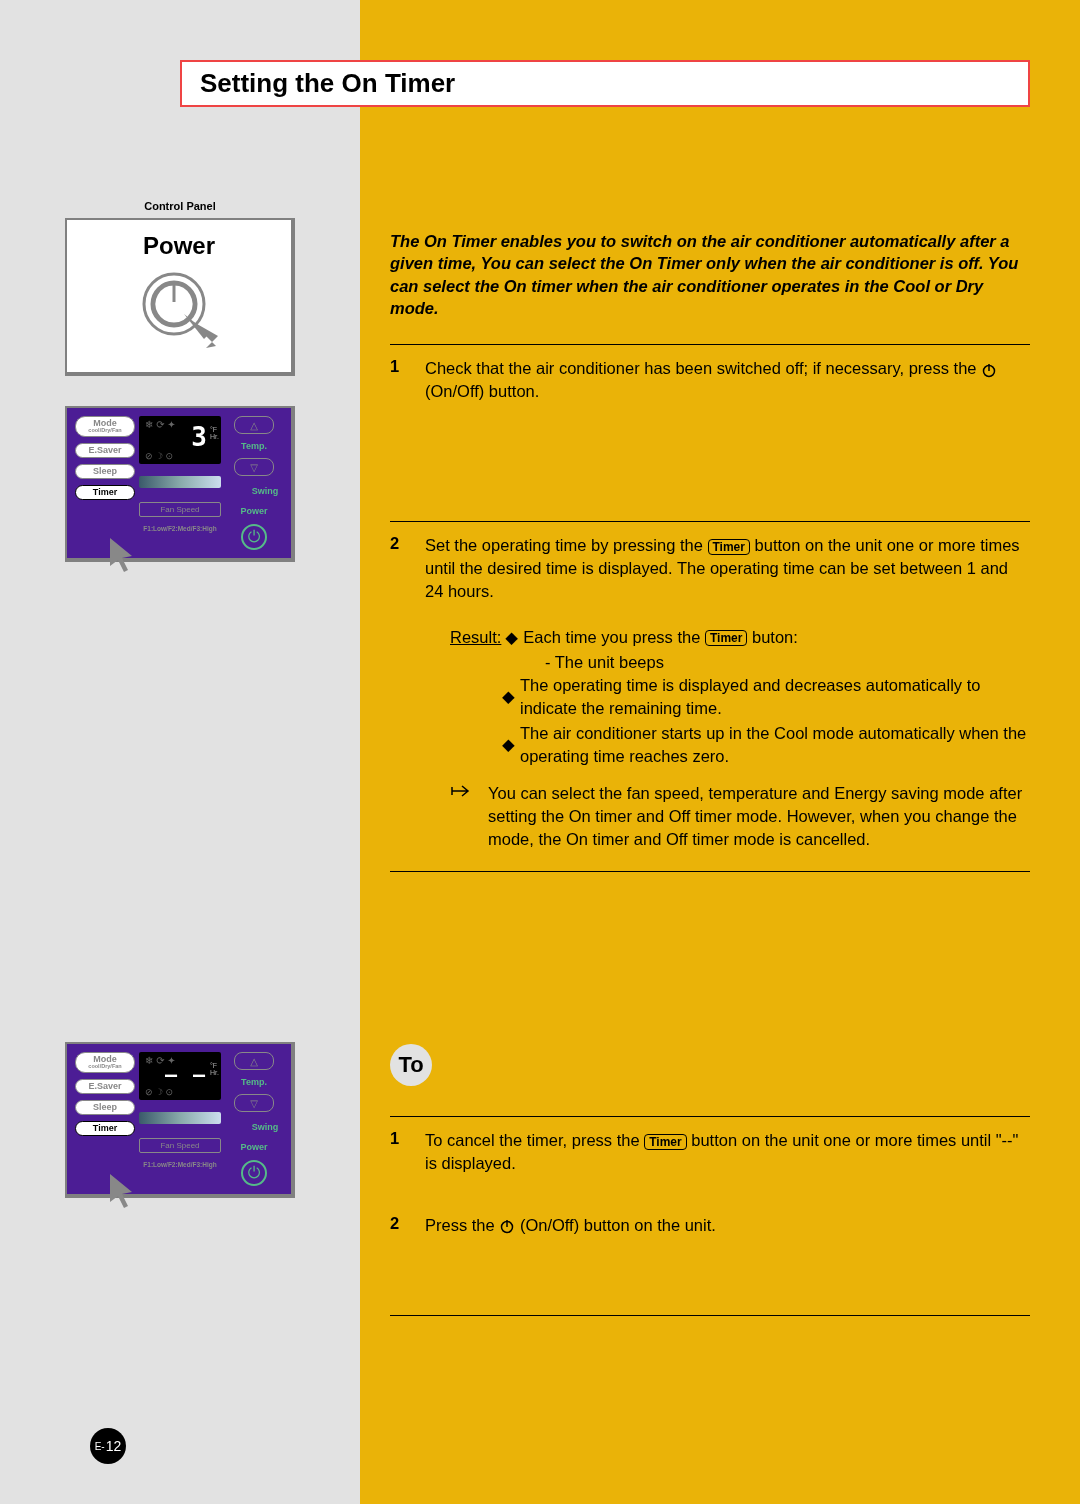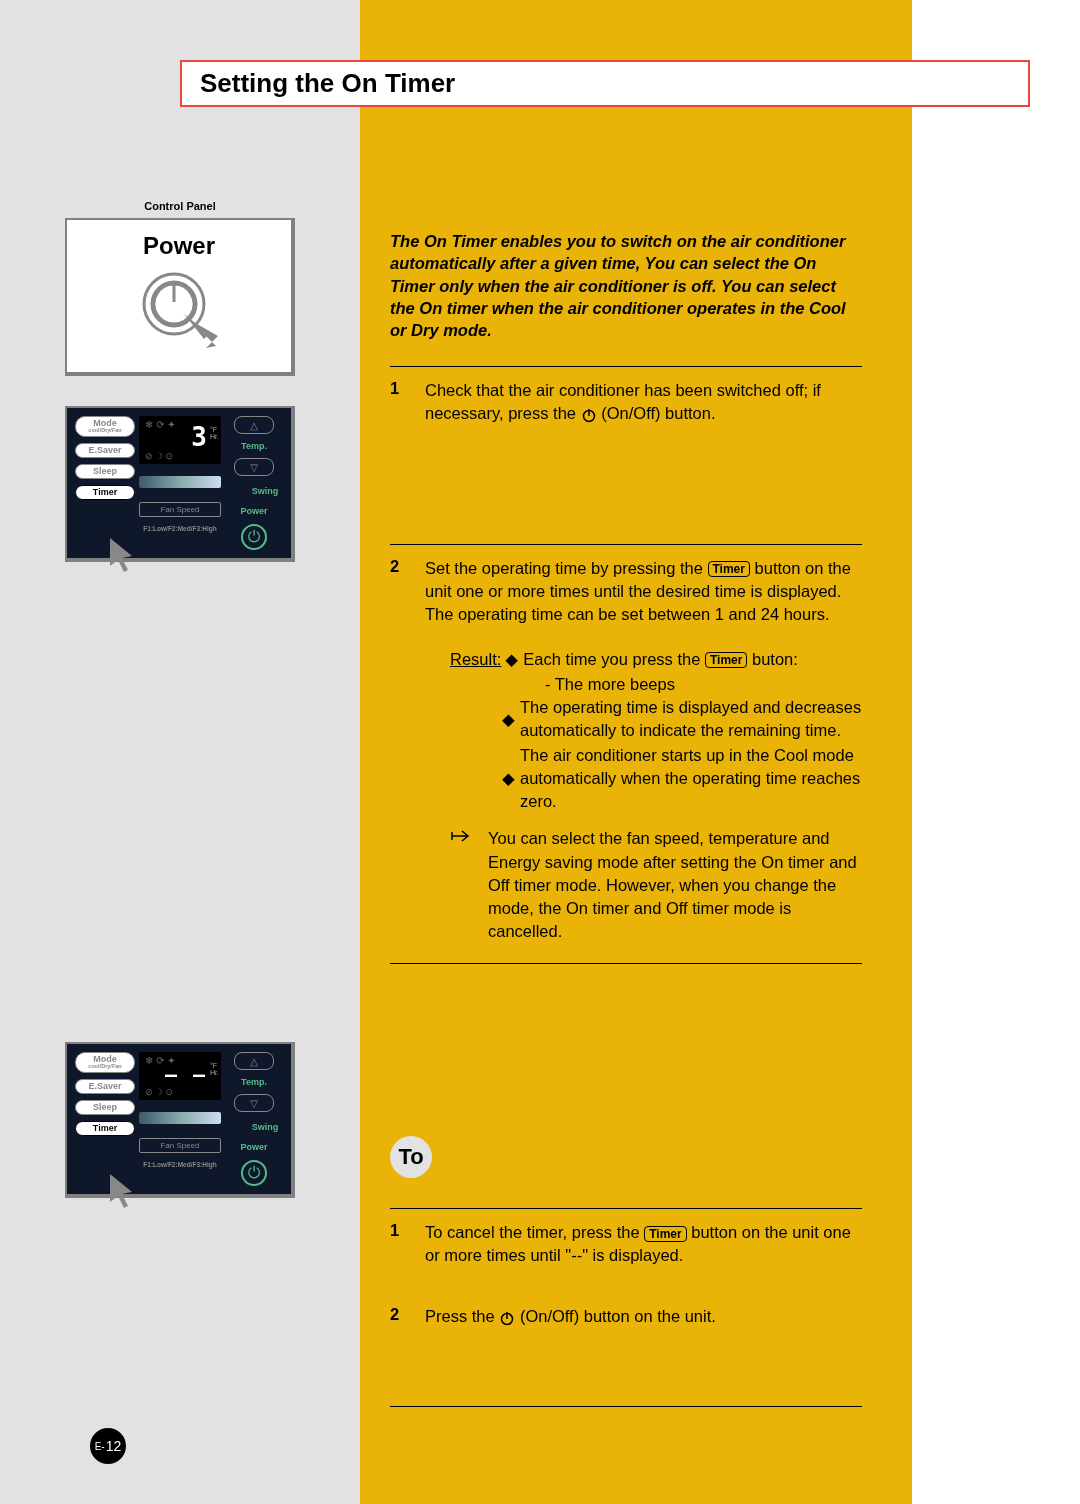--- a/index.html
+++ b/index.html
@@ -4,21 +4,21 @@
 <style>
   * { box-sizing: border-box; margin: 0; padding: 0; }
   body {
     font-family: Arial, Helvetica, sans-serif;
     background: #fff;
     width: 1080px;
     color: #000;
   }
   .page {
     display: flex;
-    width: 912px;
+    width: 1080px;
     min-height: 1504px;
   }
   .sidebar {
     width: 360px;
     background: #e2e2e2;
     padding: 30px 20px 20px 20px;
     position: relative;
   }
   .main {
     flex: 1;
@@ -113,21 +113,21 @@
     border-right-width:4px;
     border-bottom-width:4px;
     width: 230px;
     margin: 0 auto;
     padding: 12px 10px 18px 10px;
     text-align: center;
   }
   .power-title { font-size: 24px; font-weight: bold; margin-bottom: 4px; }
   .power-svg { display:block; margin:0 auto; }
   .remote-box {
-    background:#0f172a;
+    background:#4c1d95;
     border:2.5px solid #808080;
     border-right-width:4px;
     border-bottom-width:4px;
     width:230px;
     margin:30px auto 0 auto;
     padding:8px;
     position:relative;
   }
   .remote-grid {
     display:flex;
@@ -335,21 +335,21 @@
     <div style="height:10px;"></div>
 
     <div class="sub-list">
       <div class="sub-item">
         <span class="result-label">Result:</span>
         <span class="sub-bullet">◆</span>
         <span style="flex:1;">
           <span>Each time you press the </span><span class="timer-btn-inline">Timer</span><span> buton:</span>
         </span>
       </div>
-      <div class="sub-dash" style="margin-left:95px;">- The more beeps</div>
+      <div class="sub-dash" style="margin-left:95px;">- The unit beeps</div>
       <div class="sub-item" style="margin-left:52px;">
         <span class="sub-bullet">◆</span>
           <span style="flex:1;">The operating time is displayed and decreases automatically to indicate the remaining time.</span>
       </div>
       <div class="sub-item" style="margin-left:52px;">
         <span class="sub-bullet">◆</span>
           <span style="flex:1;">The air conditioner starts up in the Cool mode automatically when the operating time reaches zero.</span>
       </div>
     </div>
 

